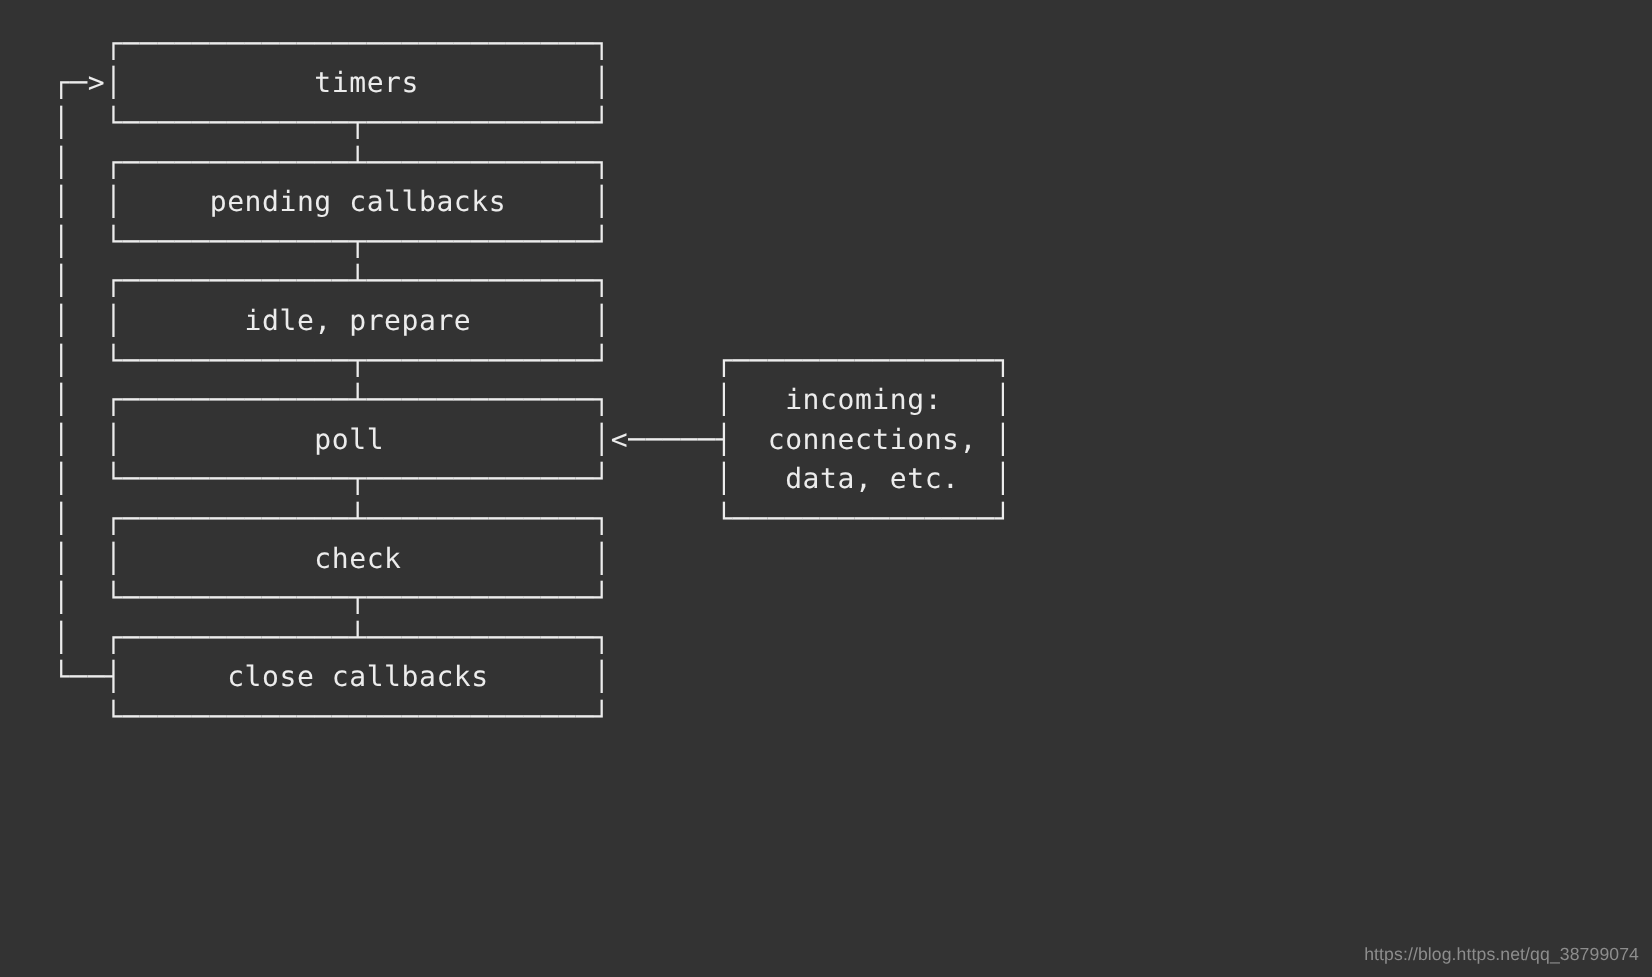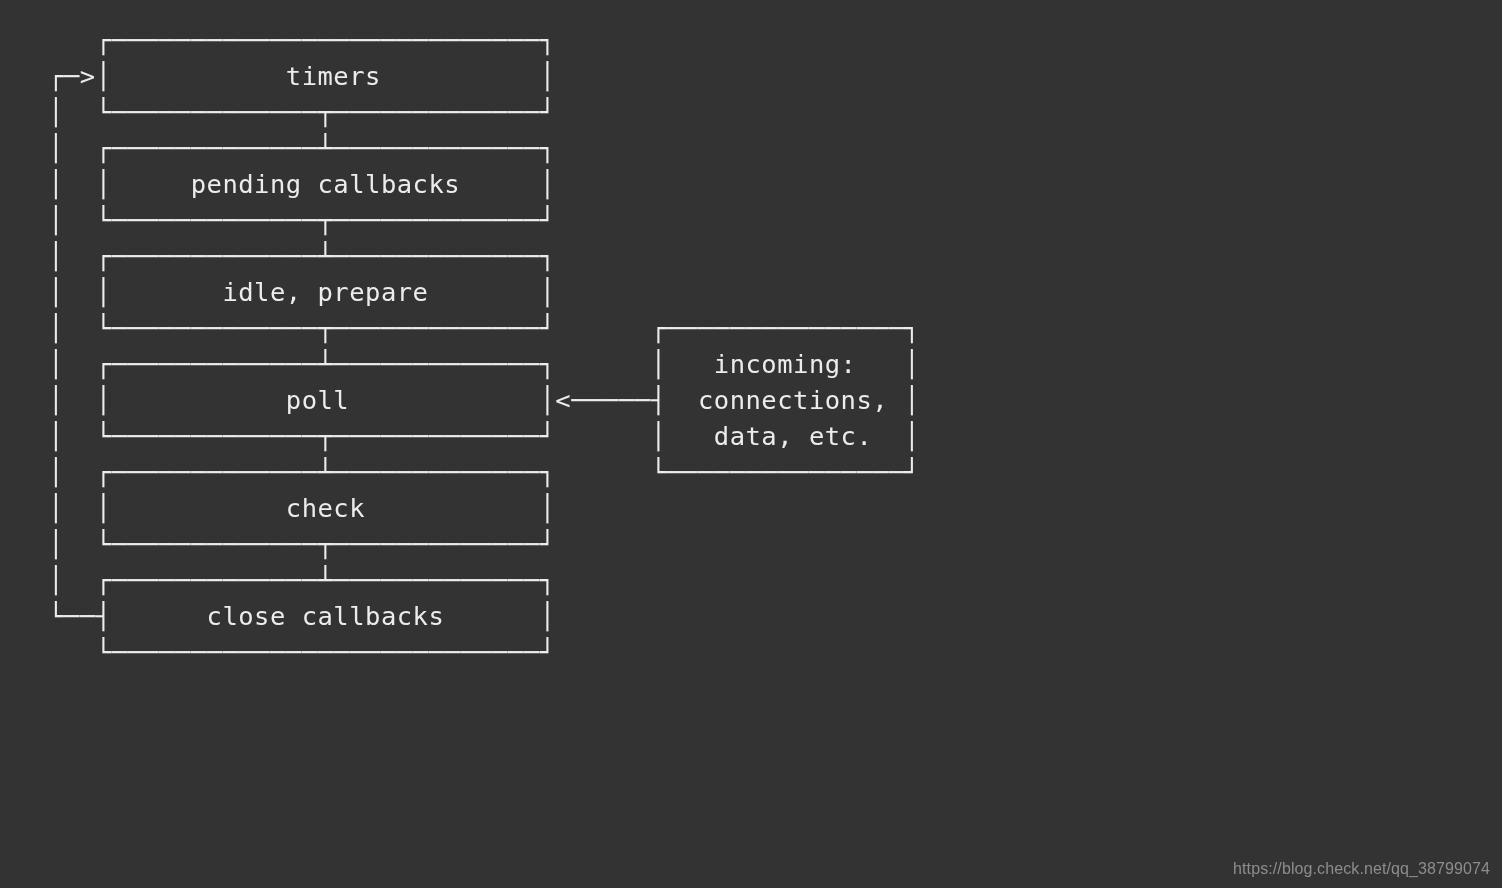--- a/index.html
+++ b/index.html
@@ -60,13 +60,13 @@
 │  ┌─────────────┴─────────────┐      │   incoming:   │
 │  │           poll            │&lt;─────┤  connections, │
 │  └─────────────┬─────────────┘      │   data, etc.  │
 │  ┌─────────────┴─────────────┐      └───────────────┘
 │  │           check           │
 │  └─────────────┬─────────────┘
 │  ┌─────────────┴─────────────┐
 └──┤      close callbacks      │
    └───────────────────────────┘</pre>
 
-<div id="watermark">https://blog.check.net/qq_38799074</div>
+<div id="watermark">https://blog.https.net/qq_38799074</div>
 
 </body></html>

